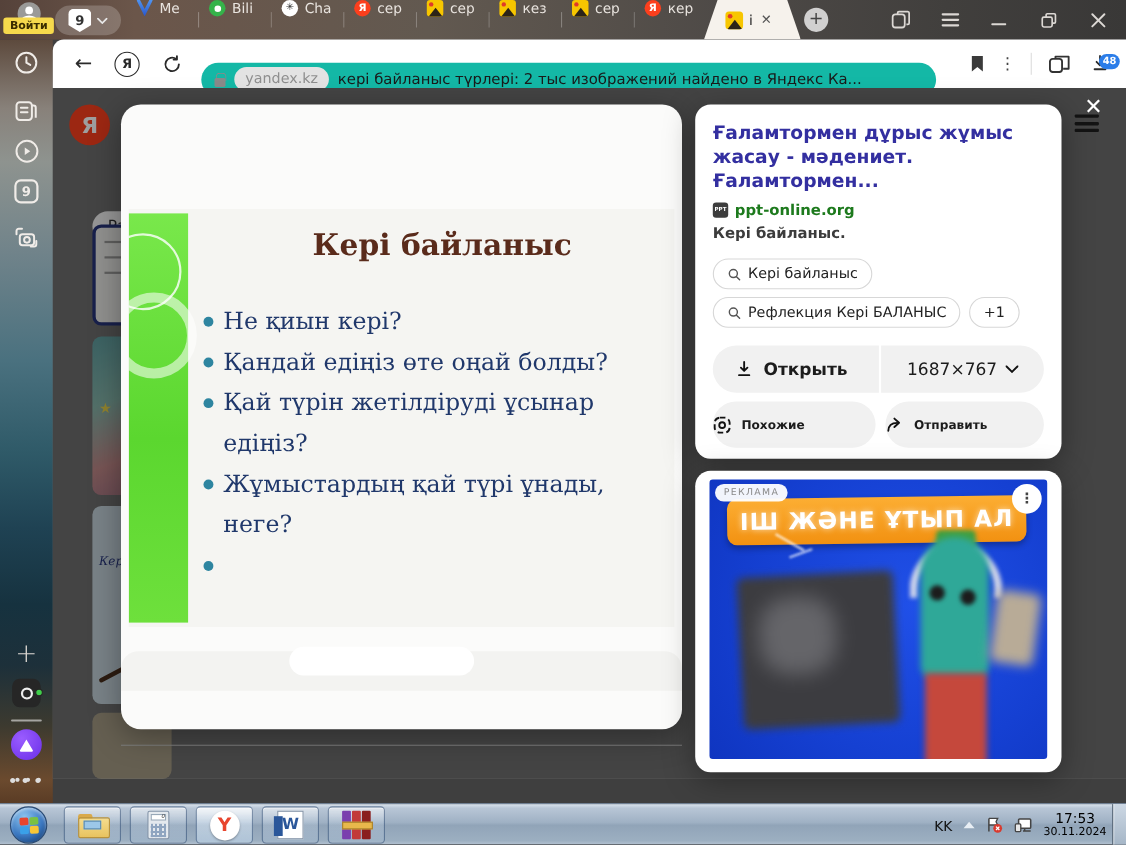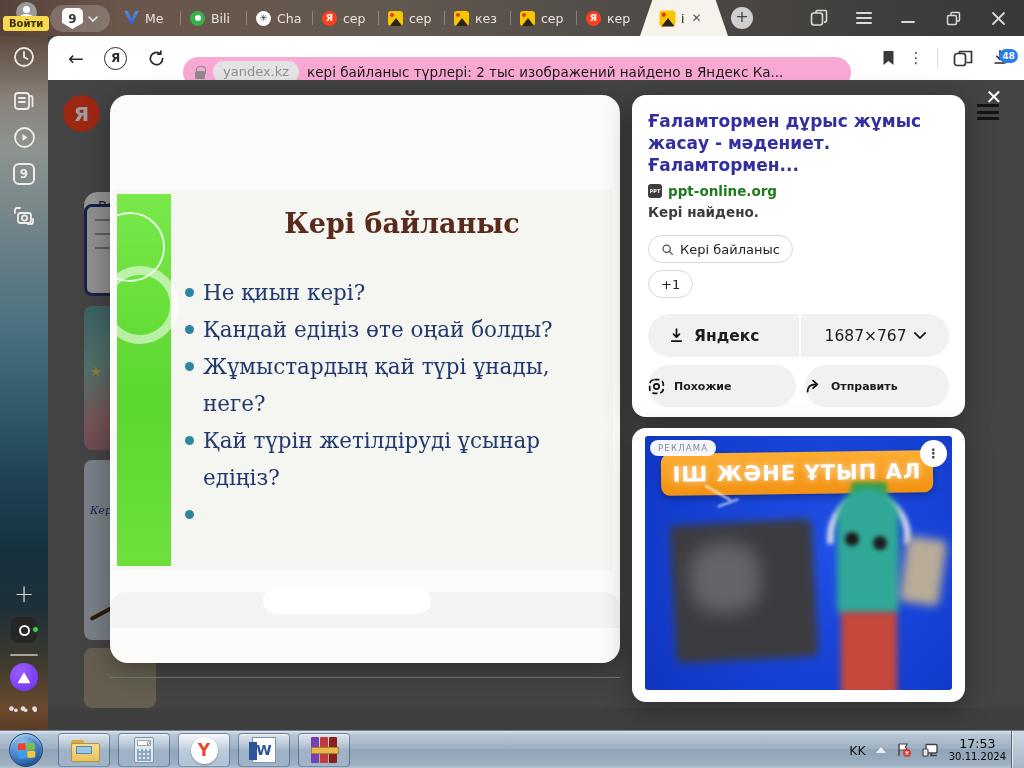--- a/index.html
+++ b/index.html
@@ -19,21 +19,21 @@
   .avatar .head { position:absolute; left:7px; top:4px; width:7px; height:7px; border-radius:50%; background:#fff; }
   .avatar .body { position:absolute; left:3px; top:12px; width:15px; height:10px; border-radius:50%; background:#fff; }
   .login-badge { position:absolute; left:3px; top:16px; height:15px; padding:1px 6px; border-radius:3px;
     background:#f6d94c; color:#3a2d00; font-size:10px; font-weight:bold; line-height:13px; }
   .tabgroup-pill { position:absolute; left:50px; top:5px; width:60px; height:27px; border-radius:14px;
     background:rgba(255,255,255,.20); display:flex; align-items:center; justify-content:center; gap:5px; }
   .tab-shield { width:21px; height:21px; background:#fff; color:#333; font-size:12px; font-weight:bold;
     display:flex; align-items:center; justify-content:center;
     clip-path:polygon(12% 0,88% 0,100% 12%,100% 70%,50% 100%,0 70%,0 12%); border-radius:5px; }
   .tabs-row { position:absolute; left:114px; top:0; height:36px; display:flex; align-items:center; }
-  .tab { width:66px; height:36px; display:flex; align-items:center; gap:6px; padding-left:10px; overflow:hidden; position:relative; }
+  .tab { width:66px; height:36px; display:flex; align-items:flex-start; gap:6px; padding-left:10px; overflow:hidden; position:relative; }
   .tab + .tab::before { content:''; position:absolute; left:0; top:11px; width:1px; height:14px; background:rgba(255,255,255,.28); }
   .tab-label { color:#e9e4df; font-size:12.5px; white-space:nowrap; overflow:hidden; }
   .fv { width:15px; height:15px; flex:0 0 15px; display:inline-flex; align-items:center; justify-content:center; position:relative; }
   .fv-msg { background:linear-gradient(180deg,#4f93ef,#2a55c8); clip-path:polygon(0 0,50% 100%,100% 0,78% 0,50% 55%,22% 0); }
   .fv-bilim { background:#35b34a; border-radius:50%; }
   .fv-bilim::after { content:''; width:6px; height:6px; background:#fff; border-radius:50%; }
   .fv-gpt { background:#fff; border-radius:50%; color:#2a2a2a; font-size:9px; line-height:1; }
   .fv-ya { background:#fc3f1d; border-radius:50%; color:#fff; font-size:9.5px; font-weight:bold; line-height:1; }
   .fv-img { background:#f7c600; border-radius:3px; overflow:hidden; }
   .fv-dot { position:absolute; left:2px; top:2px; width:4px; height:4px; background:#e03a2a; border-radius:50%; }
@@ -51,21 +51,21 @@
   .hamb { width:16px; height:12px; display:flex; flex-direction:column; justify-content:space-between; }
   .hamb i { height:2px; background:#dcd8d4; border-radius:1px; }
 
   
   .toolbar { position:absolute; left:48px; top:36px; width:976px; height:44px; background:#fff;
     border-radius:10px 0 0 0; display:flex; align-items:center; }
   .tb-ico { color:#2a2a2a; display:flex; align-items:center; justify-content:center; }
   .tb-back { margin-left:14px; width:28px; font-size:19px; }
   .tb-ya { margin-left:14px; width:23px; height:23px; border-radius:50%; border:1.6px solid #2a2a2a; font-size:12px; font-weight:bold; }
   .tb-reload { margin-left:16px; width:26px; }
-  .addr { margin-left:14px; width:668px; height:31px; background:#f9a8d4; border-radius:16px;
+  .addr { margin-left:14px; width:668px; height:31px; background:#14b8a6; border-radius:16px;
     display:flex; align-items:center; padding:0 12px; gap:8px;margin-top:28px; }
   .lock { width:10px; height:13px; position:relative; flex:0 0 10px; }
   .lock::before { content:''; position:absolute; left:1px; top:0; width:8px; height:7px; border:1.6px solid #8a8a8a; border-bottom:none; border-radius:4px 4px 0 0; }
   .lock::after { content:''; position:absolute; left:0; top:5px; width:10px; height:8px; background:#8a8a8a; border-radius:1.5px; }
   .domain-badge { background:#e3e3e3; color:#8f8f8f; border-radius:12px; height:22px; line-height:22px; padding:0 10px; font-size:13px; }
   .addr-query { color:#1a1a1a; font-size:13.5px; white-space:nowrap; overflow:hidden; }
   .tb-right { position:absolute; right:0; top:0; height:44px; display:flex; align-items:center; }
   .tb-bm { width:30px; } .tb-kebab { width:26px; color:#444; font-size:15px; letter-spacing:0; }
   .tb-sep { width:1px; height:20px; background:#ddd; margin:0 8px; }
   .tb-ext { width:34px; }
@@ -444,57 +444,64 @@
   <div class="viewer-card">
     <div class="slide">
       <div class="slide-strip">
         <i class="ring1"></i>
           <i class="ring2"></i>
       </div>
       <div class="slide-title">Кері байланыс</div>
       <ul class="slide-bullets">
           <li>Не қиын кері?</li>
           <li>Қандай едіңіз өте оңай болды?</li>
+          <li>Қай түрін жетілдіруді ұсынар едіңіз?</li>
           <li>Жұмыстардың қай түрі ұнады, неге?</li>
-          <li>Қай түрін жетілдіруді ұсынар едіңіз?</li>
           <li></li>
         </ul>
     </div>
   </div>
   <div class="viewer-close">✕</div>
   <div class="below-card">
     <div class="below-notch"></div>
   </div>
 
   <div class="info-panel">
     <div class="info-title">Ғаламтормен дұрыс жұмыс жасау - мәдениет. Ғаламтормен...</div>
     <div class="site-row">
       <span class="ppt-fav">PPT</span>
       <span class="site-name">ppt-online.org</span>
     </div>
-    <div class="info-caption">Кері найдено.</div>
+    <div class="info-caption">Кері байланыс.</div>
     <div class="chips">
       <div class="chip">
         <svg width="13" height="13" viewBox="0 0 16 16">
             <circle cx="7" cy="7" r="4.5" fill="none" stroke="#555" stroke-width="1.6"></circle>
             <path d="M10.5 10.5L14 14" stroke="#555" stroke-width="1.6" stroke-linecap="round"></path>
           </svg>
         <span>Кері байланыс</span>
       </div>
       <div class="chip-row">
+        <div class="chip">
+          <svg width="13" height="13" viewBox="0 0 16 16">
+              <circle cx="7" cy="7" r="4.5" fill="none" stroke="#555" stroke-width="1.6"></circle>
+              <path d="M10.5 10.5L14 14" stroke="#555" stroke-width="1.6" stroke-linecap="round"></path>
+            </svg>
+          <span>Рефлекция Кері БАЛАНЫС</span>
+        </div>
         <div class="chip chip-plus">+1</div>
       </div>
     </div>
     <div class="btn-row">
       <div class="split-left">
         <svg width="17" height="17" viewBox="0 0 20 20">
             <path d="M10 2.5v9M6.5 8.5L10 12l3.5-3.5" stroke="#111" stroke-width="2" fill="none" stroke-linecap="round" stroke-linejoin="round"></path>
             <path d="M4.5 16.5h11" stroke="#111" stroke-width="2" stroke-linecap="round"></path>
           </svg>
-        <span>Яндекс</span>
+        <span>Открыть</span>
       </div>
       <div class="split-right">
         <span>1687×767</span>
         <svg width="12" height="7" viewBox="0 0 14 8">
             <path d="M1 1l6 6 6-6" stroke="#111" stroke-width="2" fill="none" stroke-linecap="round"></path>
           </svg>
       </div>
     </div>
     <div class="btn-row2">
       <div class="pill-btn b-similar">

